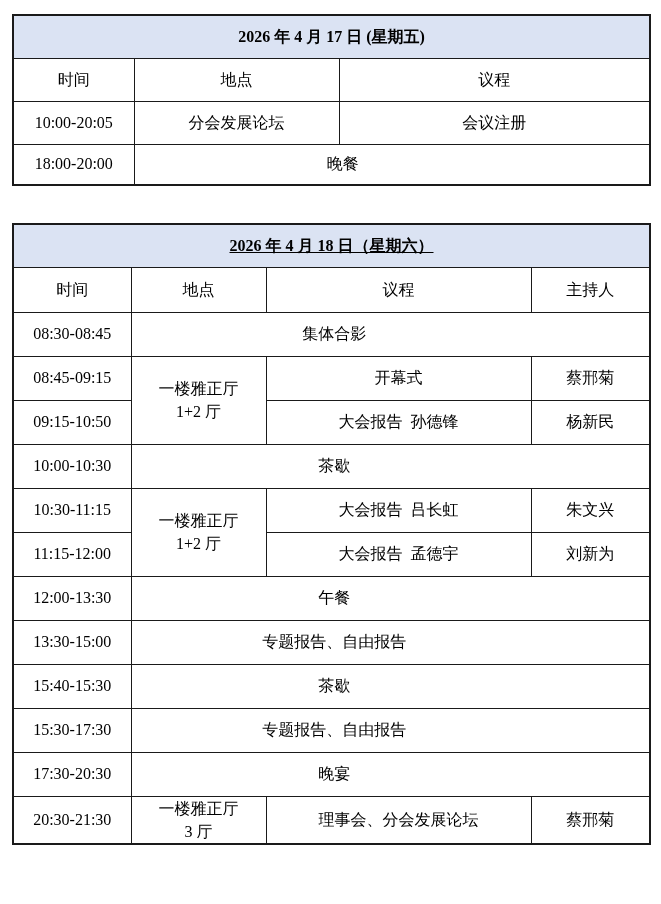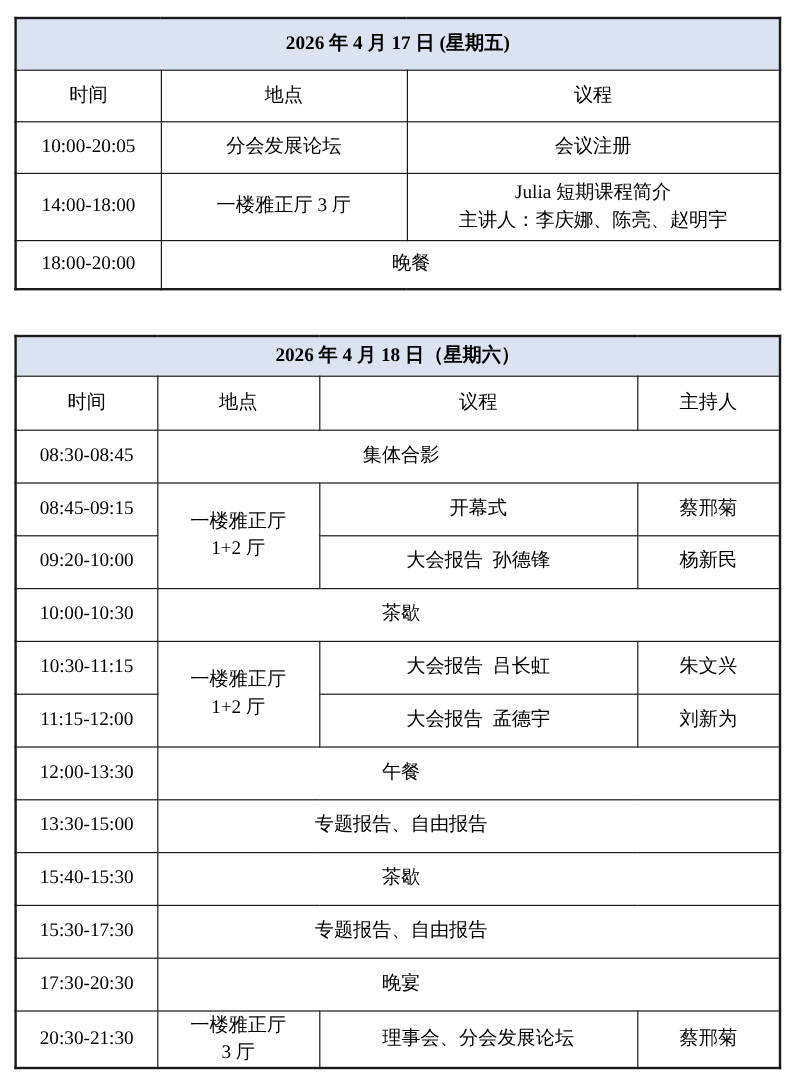--- a/index.html
+++ b/index.html
@@ -21,21 +21,21 @@
   .title-cell{
     background:#dbe3f3;font-weight:bold;font-size:17px;
   }
   .tbl th{font-weight:normal;font-size:16px;}
   .t1 .r-title{height:43px;}
   .t1 .r-head{height:43px;}
   .t1 .r-norm{height:43px;}
   .t1 .r-tall{height:56px;}
   .t1 .r-last{height:41px;}
   .t2{margin-top:37px;}
-  .t2 .r-title{height:33px;}
+  .t2 .r-title{height:43px;text-decoration:underline;}
   .t2 .r-head{height:45px;}
   .t2 .r-norm{height:44px;}
   .t2 .r-last{height:47px;}
   
   .t1 .merged{padding-right:98px;}
   .t2 .merged{padding-right:112px;}
   .two-line div{line-height:23px;}
 </style>
 </head>
 <body>
@@ -54,28 +54,20 @@
     </tr>
     <tr class="r-head">
       <th>时间</th>
       <th>地点</th>
       <th>议程</th>
     </tr>
     <tr class="r-norm">
       <td>10:00-20:05</td>
       <td>分会发展论坛</td>
       <td>会议注册</td>
-    </tr>
-    <tr class="r-tall">
-      <td>14:00-18:00</td>
-      <td>一楼雅正厅 3 厅</td>
-      <td class="two-line">
-        <div>Julia 短期课程简介</div>
-        <div>主讲人：李庆娜、陈亮、赵明宇</div>
-      </td>
     </tr>
     <tr class="r-last">
       <td>18:00-20:00</td>
       <td class="merged" colspan="2">晚餐</td>
     </tr>
   </tbody>
     </table>
 
   <table class="tbl t2">
     <colgroup>
@@ -101,21 +93,21 @@
     <tr class="r-norm">
       <td>08:45-09:15</td>
       <td class="two-line" rowspan="2">
         <div>一楼雅正厅</div>
         <div>1+2 厅</div>
       </td>
       <td>开幕式</td>
       <td>蔡邢菊</td>
     </tr>
     <tr class="r-norm">
-      <td>09:20-10:00</td>
+      <td>09:15-10:50</td>
       <td>大会报告&nbsp;&nbsp;孙德锋</td>
       <td>杨新民</td>
     </tr>
     <tr class="r-norm">
       <td>10:00-10:30</td>
       <td class="merged" colspan="3">茶歇</td>
     </tr>
     <tr class="r-norm">
       <td>10:30-11:15</td>
       <td class="two-line" rowspan="2">

